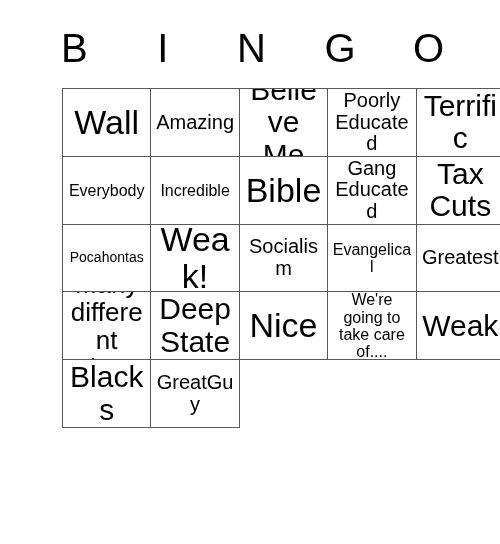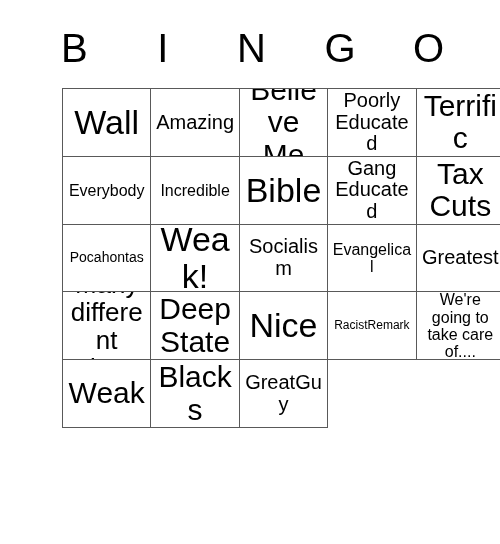--- a/index.html
+++ b/index.html
@@ -164,23 +164,20 @@
       </div>
     <div class="cell sz-lg">
         <span class="cell-text">Many different plans</span>
       </div>
     <div class="cell sz-xl">
         <span class="cell-text">Deep State</span>
       </div>
     <div class="cell sz-xxl">
         <span class="cell-text">Nice</span>
       </div>
-    <div class="cell sz-xxs">
-        <span class="cell-text">RacistRemark</span>
-      </div>
 
     <div class="cell sz-sm">
         <span class="cell-text">We're going to take care of....</span>
       </div>
     <div class="cell sz-xl">
         <span class="cell-text">Weak</span>
       </div>
     <div class="cell sz-xl">
         <span class="cell-text">Blacks</span>
       </div>

